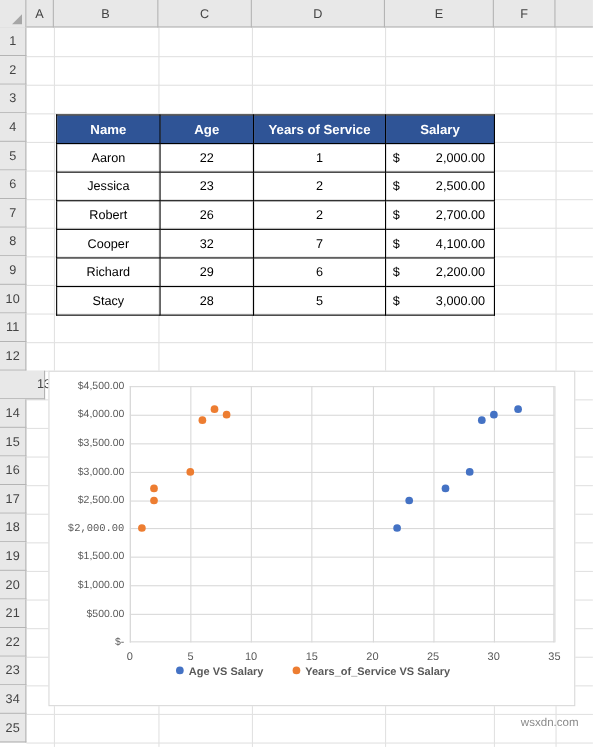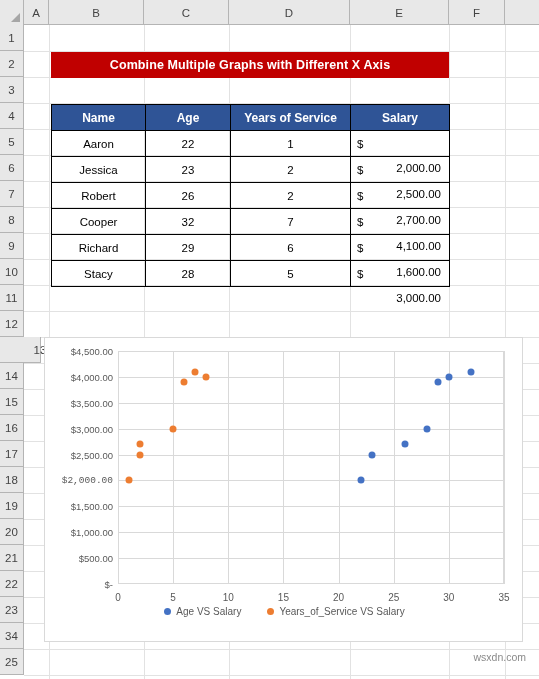--- a/index.html
+++ b/index.html
@@ -77,21 +77,21 @@
     color: #ffffff;
     font-weight: bold;
     font-size: 12px;
   }
   .col-name  { width: 94px; }
   .col-age   { width: 85px; }
   .col-yos   { width: 120px; }
   .col-sal   { width: 99px; }
   .sal-cell { position: relative; }
   .sal-sym { position: absolute; left: 6px; top: 50%; transform: translateY(-50%); }
-  .sal-val { position: absolute; right: 8px; top: 50%; transform: translateY(-50%); margin-top: 24px; }
+  .sal-val { position: absolute; right: 8px; top: 50%; transform: translateY(-50%); }
 
   
   .chart-frame {
     position: absolute;
     left: 44px; top: 337px; width: 479px; height: 305px;
     background: #ffffff;
     border: 1px solid #d9d9d9;
   }
   .plot-area {
     position: absolute;
@@ -116,21 +116,21 @@
     position: absolute; width: 7px; height: 7px; border-radius: 50%;
     transform: translate(-50%, -50%);
   }
   .dot.blue { background: #4472C4; }
   .dot.orange { background: #ED7D31; }
 
   .legend {
     position: absolute; left: 0; top: 268px; width: 479px;
     display: flex; align-items: center; justify-content: center; gap: 26px;
   }
-  .legend-item { display: flex; align-items: center; gap: 5px; }
+  .legend-item { display: flex; align-items: flex-start; gap: 5px; font-weight: bold; }
   .legend-dot { width: 7px; height: 7px; border-radius: 50%; }
   .legend-text { font-size: 10px; color: #595959; white-space: nowrap; }
 
   
   .watermark {
     position: absolute; right: 13px; bottom: 16px;
     font-size: 10.5px; color: #8a8a8a;
     font-family: "Liberation Sans", sans-serif;
   }
 </style>
@@ -208,23 +208,20 @@
       <div class="row-h" style="top: 442px;">18</div>
       <div class="row-h" style="top: 468px;">19</div>
       <div class="row-h" style="top: 494px;">20</div>
       <div class="row-h" style="top: 520px;">21</div>
       <div class="row-h" style="top: 546px;">22</div>
       <div class="row-h" style="top: 572px;">23</div>
       <div class="row-h" style="top: 598px;">34</div>
       <div class="row-h" style="top: 624px;">25</div>
     </div>
 
-  <div class="title-banner">
-    <span>Combine Multiple Graphs with Different X Axis</span>
-  </div>
 
   <table class="data-table">
     <thead>
       <tr>
         <th class="col-name">Name</th>
         <th class="col-age">Age</th>
         <th class="col-yos">Years of Service</th>
         <th class="col-sal">Salary</th>
       </tr>
     </thead>
@@ -264,21 +261,21 @@
             <span class="sal-sym">$</span>
             <span class="sal-val">4,100.00</span>
           </td>
         </tr>
         <tr>
           <td class="col-name">Richard</td>
           <td class="col-age">29</td>
           <td class="col-yos">6</td>
           <td class="col-sal sal-cell">
             <span class="sal-sym">$</span>
-            <span class="sal-val">1,600.00</span>
+            <span class="sal-val">2,200.00</span>
           </td>
         </tr>
         <tr>
           <td class="col-name">Stacy</td>
           <td class="col-age">28</td>
           <td class="col-yos">5</td>
           <td class="col-sal sal-cell">
             <span class="sal-sym">$</span>
             <span class="sal-val">3,000.00</span>
           </td>

